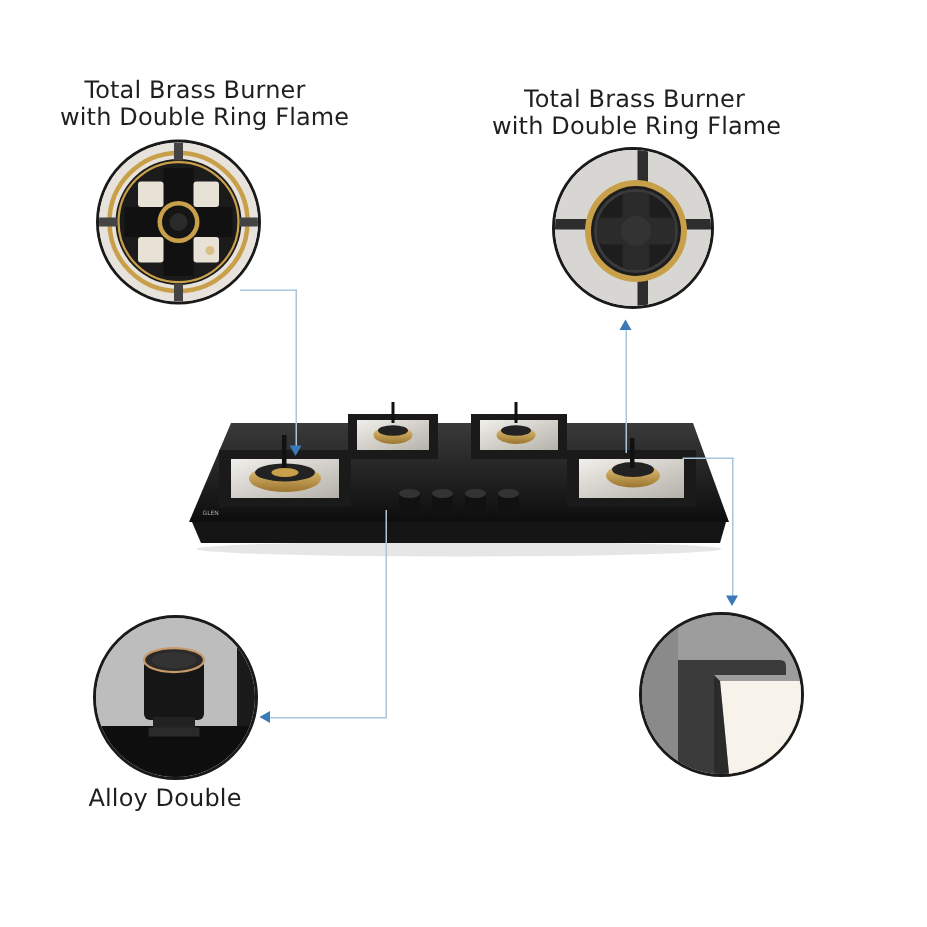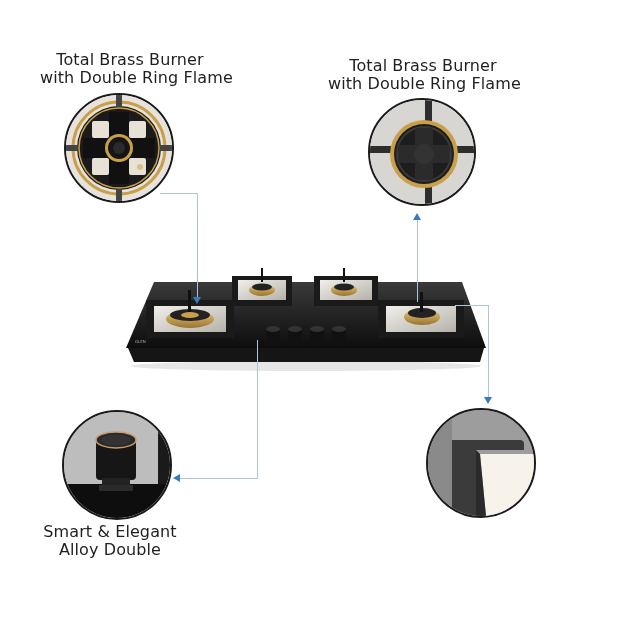--- a/index.html
+++ b/index.html
@@ -41,21 +41,20 @@
   <span>Total Brass Burner</span>
   <span>with Double Ring Flame</span>
 </div>
 
 <div class="caption" style="left:328px; top:57px; width:190px;">
   <span>Total Brass Burner</span>
   <span>with Double Ring Flame</span>
 </div>
 
 <div class="caption" style="left:40px; top:523px; width:140px;">
-  <span>Smart &amp; Elegant</span>
   <span>Alloy Double</span>
 </div>
 
 <div class="caption" style="left:395px; top:523px; width:175px;">
 </div>
 
 <div class="circle" style="left:64px; top:93px; width:110px; height:110px;">
   <svg width="106" height="106" viewBox="0 0 106 106">
     <rect width="106" height="106" fill="#e7e3dc"></rect>
     <circle cx="53" cy="53" r="46" fill="none" stroke="#c9a04a" stroke-width="3"></circle>

